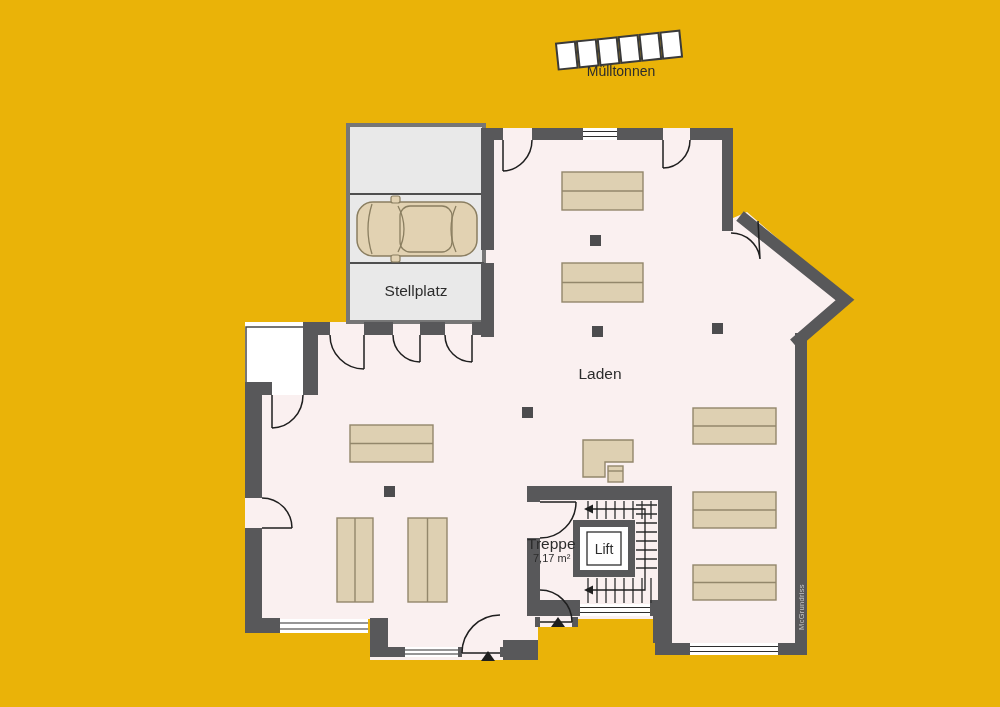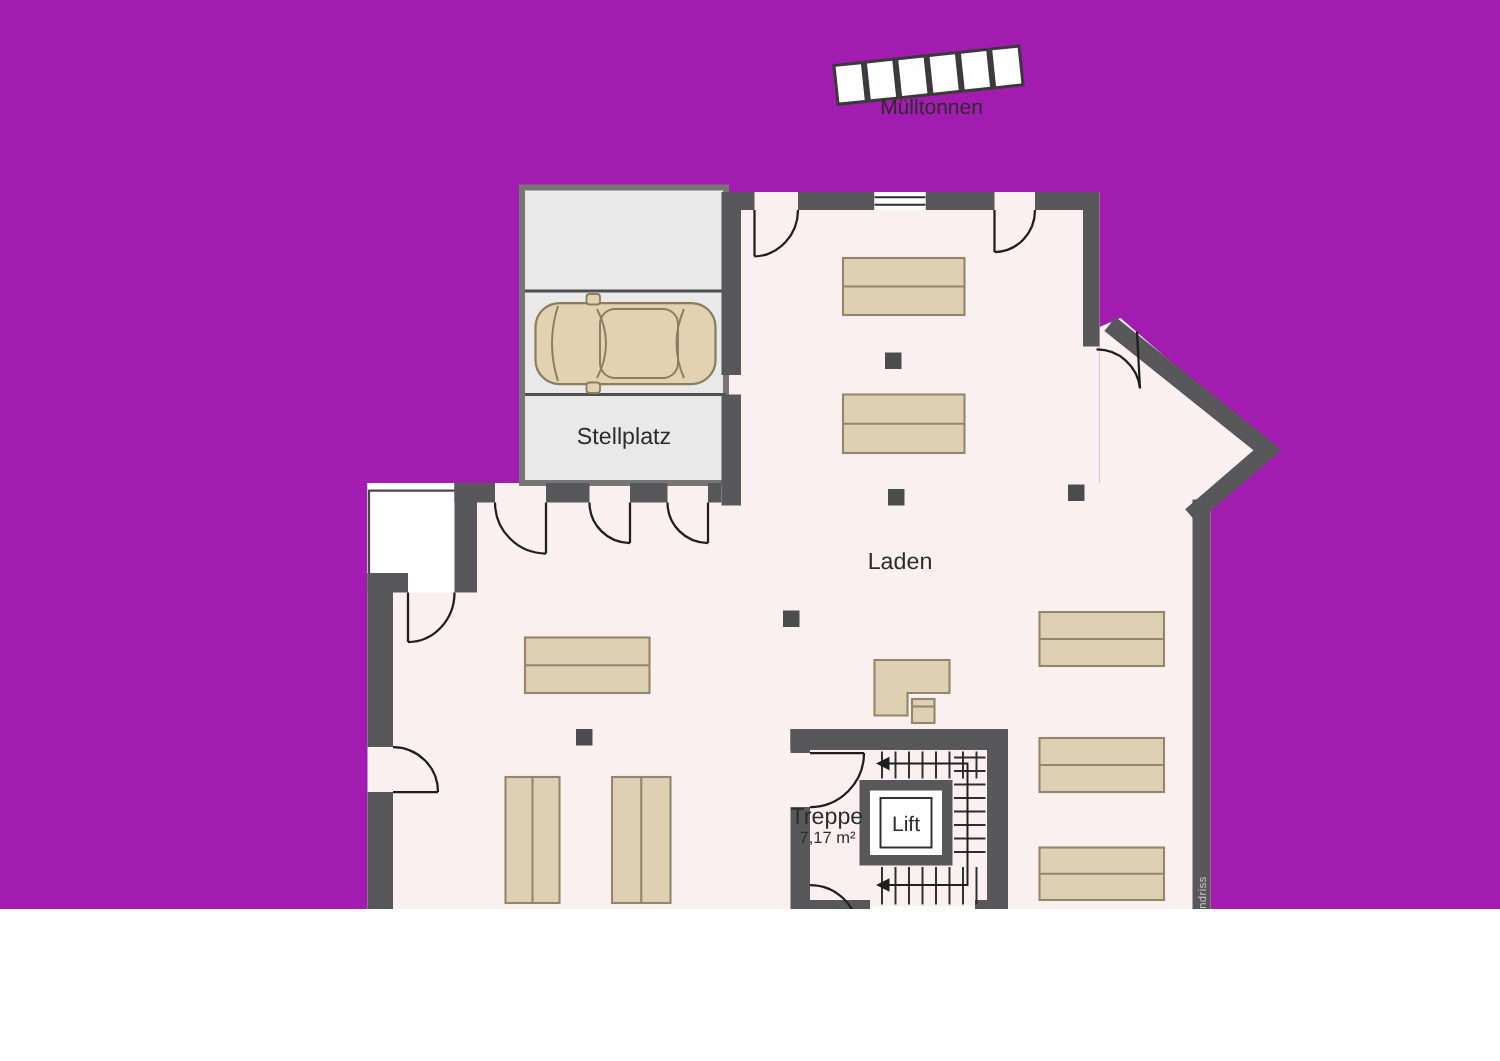--- a/index.html
+++ b/index.html
@@ -1,16 +1,16 @@
 <!DOCTYPE html>
 <html><head>
 <meta charset="utf-8">
 <style>
   html,body{margin:0;padding:0;background:#ffffff;}
-  .plan{position:relative;width:1000px;height:606px;background:#a21caf;overflow:hidden;
+  .plan{position:relative;width:1000px;height:707px;background:#eab308;overflow:hidden;
         font-family:"Liberation Sans",sans-serif;}
   svg{position:absolute;left:0;top:0;}
   svg text{font-family:"Liberation Sans",sans-serif;fill:#2c2c2c;}
   .lbl-room{font-size:15.5px;}
   .lbl-small{font-size:11px;}
   .lbl-lift{font-size:14px;}
   .lbl-bins{font-size:14px;}
   .watermark{font-size:7.5px;fill:#c6c6c6;letter-spacing:.3px;}
 </style>
 </head>

